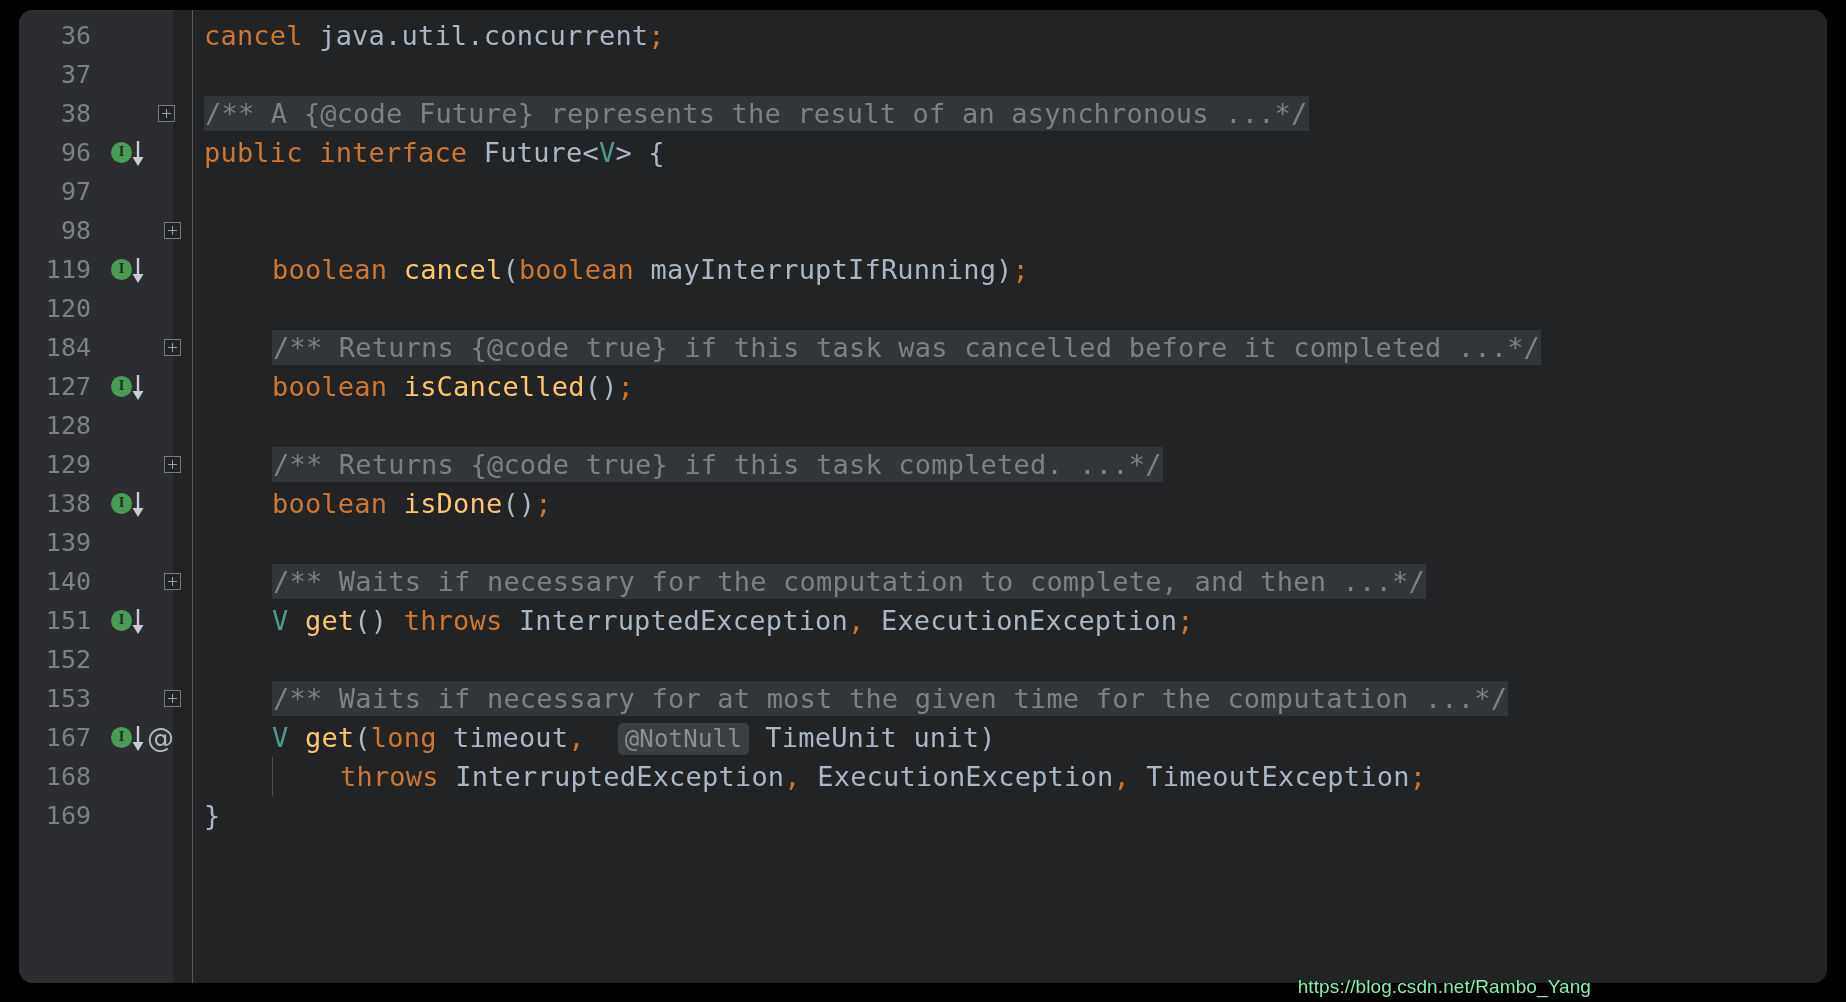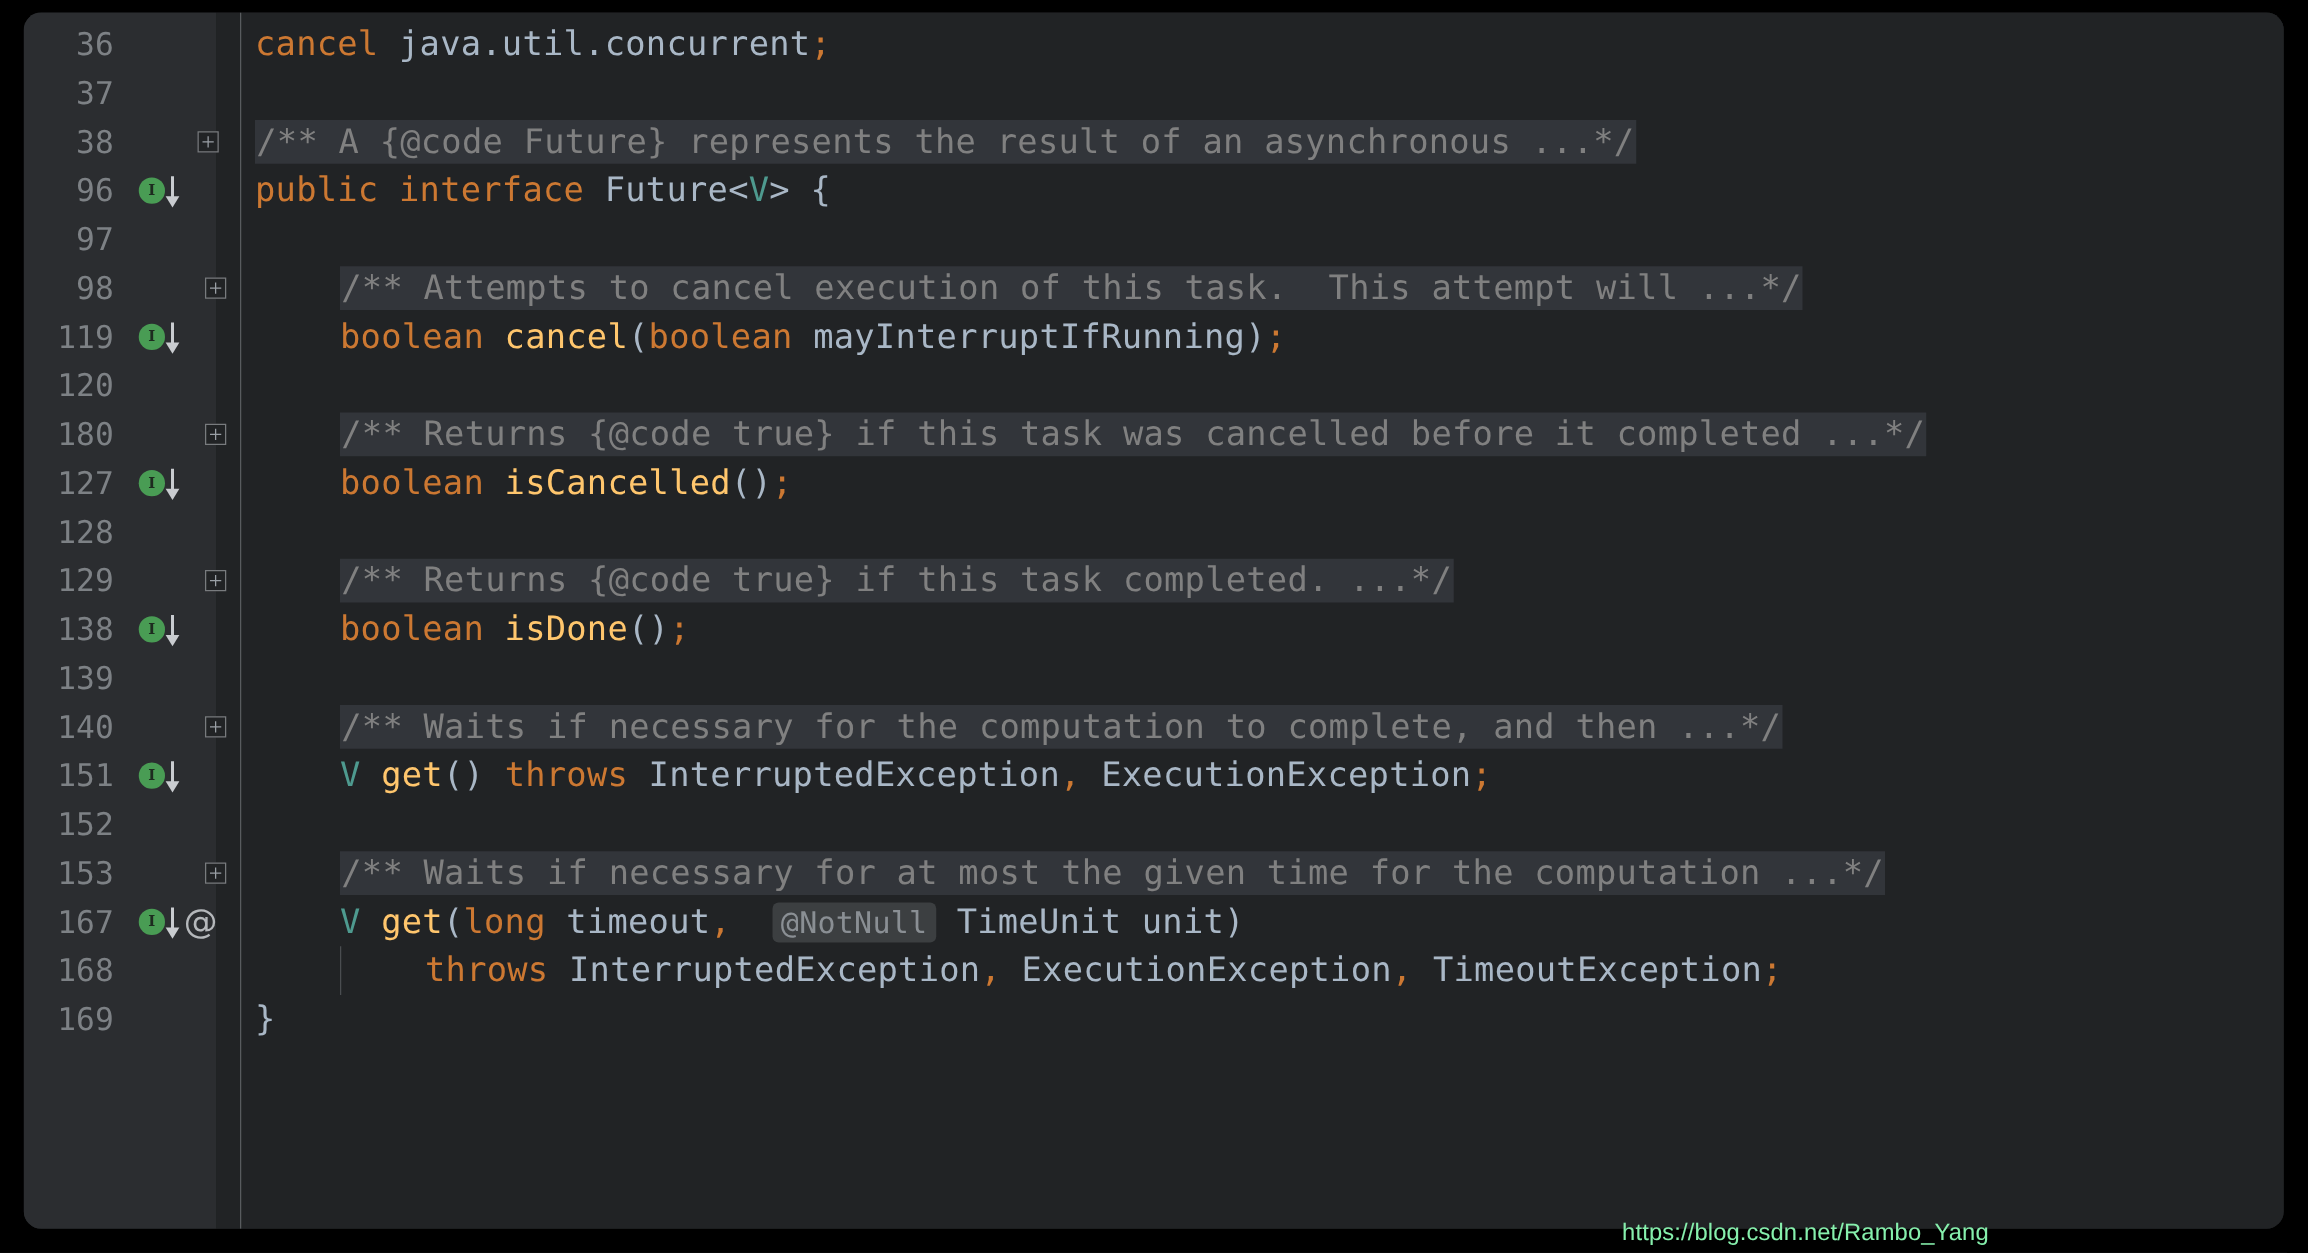--- a/index.html
+++ b/index.html
@@ -235,37 +235,36 @@
             </svg></div>
           <div class="codetext" style="left: 185px;"><span class="kw">public</span><span class="id"> </span><span class="kw">interface</span><span class="id"> Future&lt;</span><span class="gen">V</span><span class="id">&gt; {</span></div>
         </div>
         <div class="row" style="top: 162px;">
           <div class="lineno">97</div>
           <div class="codetext" style="left: 185px;"></div>
         </div>
         <div class="row" style="top: 201px;">
           <div class="lineno">98</div>
           <div class="fold-box" style="left: 145px;"></div>
-          <div class="codetext" style="left: 253px;"><span class="folded">/** Attempts to cancel execution of this task.  This attempt will ...*/</span></div>
         </div>
         <div class="row" style="top: 240px;">
           <div class="lineno">119</div>
           <div class="impl-marker">I</div>
           <div class="impl-arrow"><svg width="18" height="30" viewBox="0 0 18 30">
               <line x1="9" y1="3" x2="9" y2="21" stroke="#c9ccd0" stroke-width="2.4"></line>
               <polygon points="3.5,19 14.5,19 9,28" fill="#c9ccd0"></polygon>
             </svg></div>
           <div class="codetext" style="left: 253px;"><span class="kw">boolean</span><span class="id"> </span><span class="mth">cancel</span><span class="pl">(</span><span class="kw">boolean</span><span class="id"> mayInterruptIfRunning</span><span class="pl">)</span><span class="pn">;</span></div>
         </div>
         <div class="row" style="top: 279px;">
           <div class="lineno">120</div>
           <div class="codetext" style="left: 185px;"></div>
         </div>
         <div class="row" style="top: 318px;">
-          <div class="lineno">180</div>
+          <div class="lineno">184</div>
           <div class="fold-box" style="left: 145px;"></div>
           <div class="codetext" style="left: 253px;"><span class="folded">/** Returns {@code true} if this task was cancelled before it completed ...*/</span></div>
         </div>
         <div class="row" style="top: 357px;">
           <div class="lineno">127</div>
           <div class="impl-marker">I</div>
           <div class="impl-arrow"><svg width="18" height="30" viewBox="0 0 18 30">
               <line x1="9" y1="3" x2="9" y2="21" stroke="#c9ccd0" stroke-width="2.4"></line>
               <polygon points="3.5,19 14.5,19 9,28" fill="#c9ccd0"></polygon>
             </svg></div>

